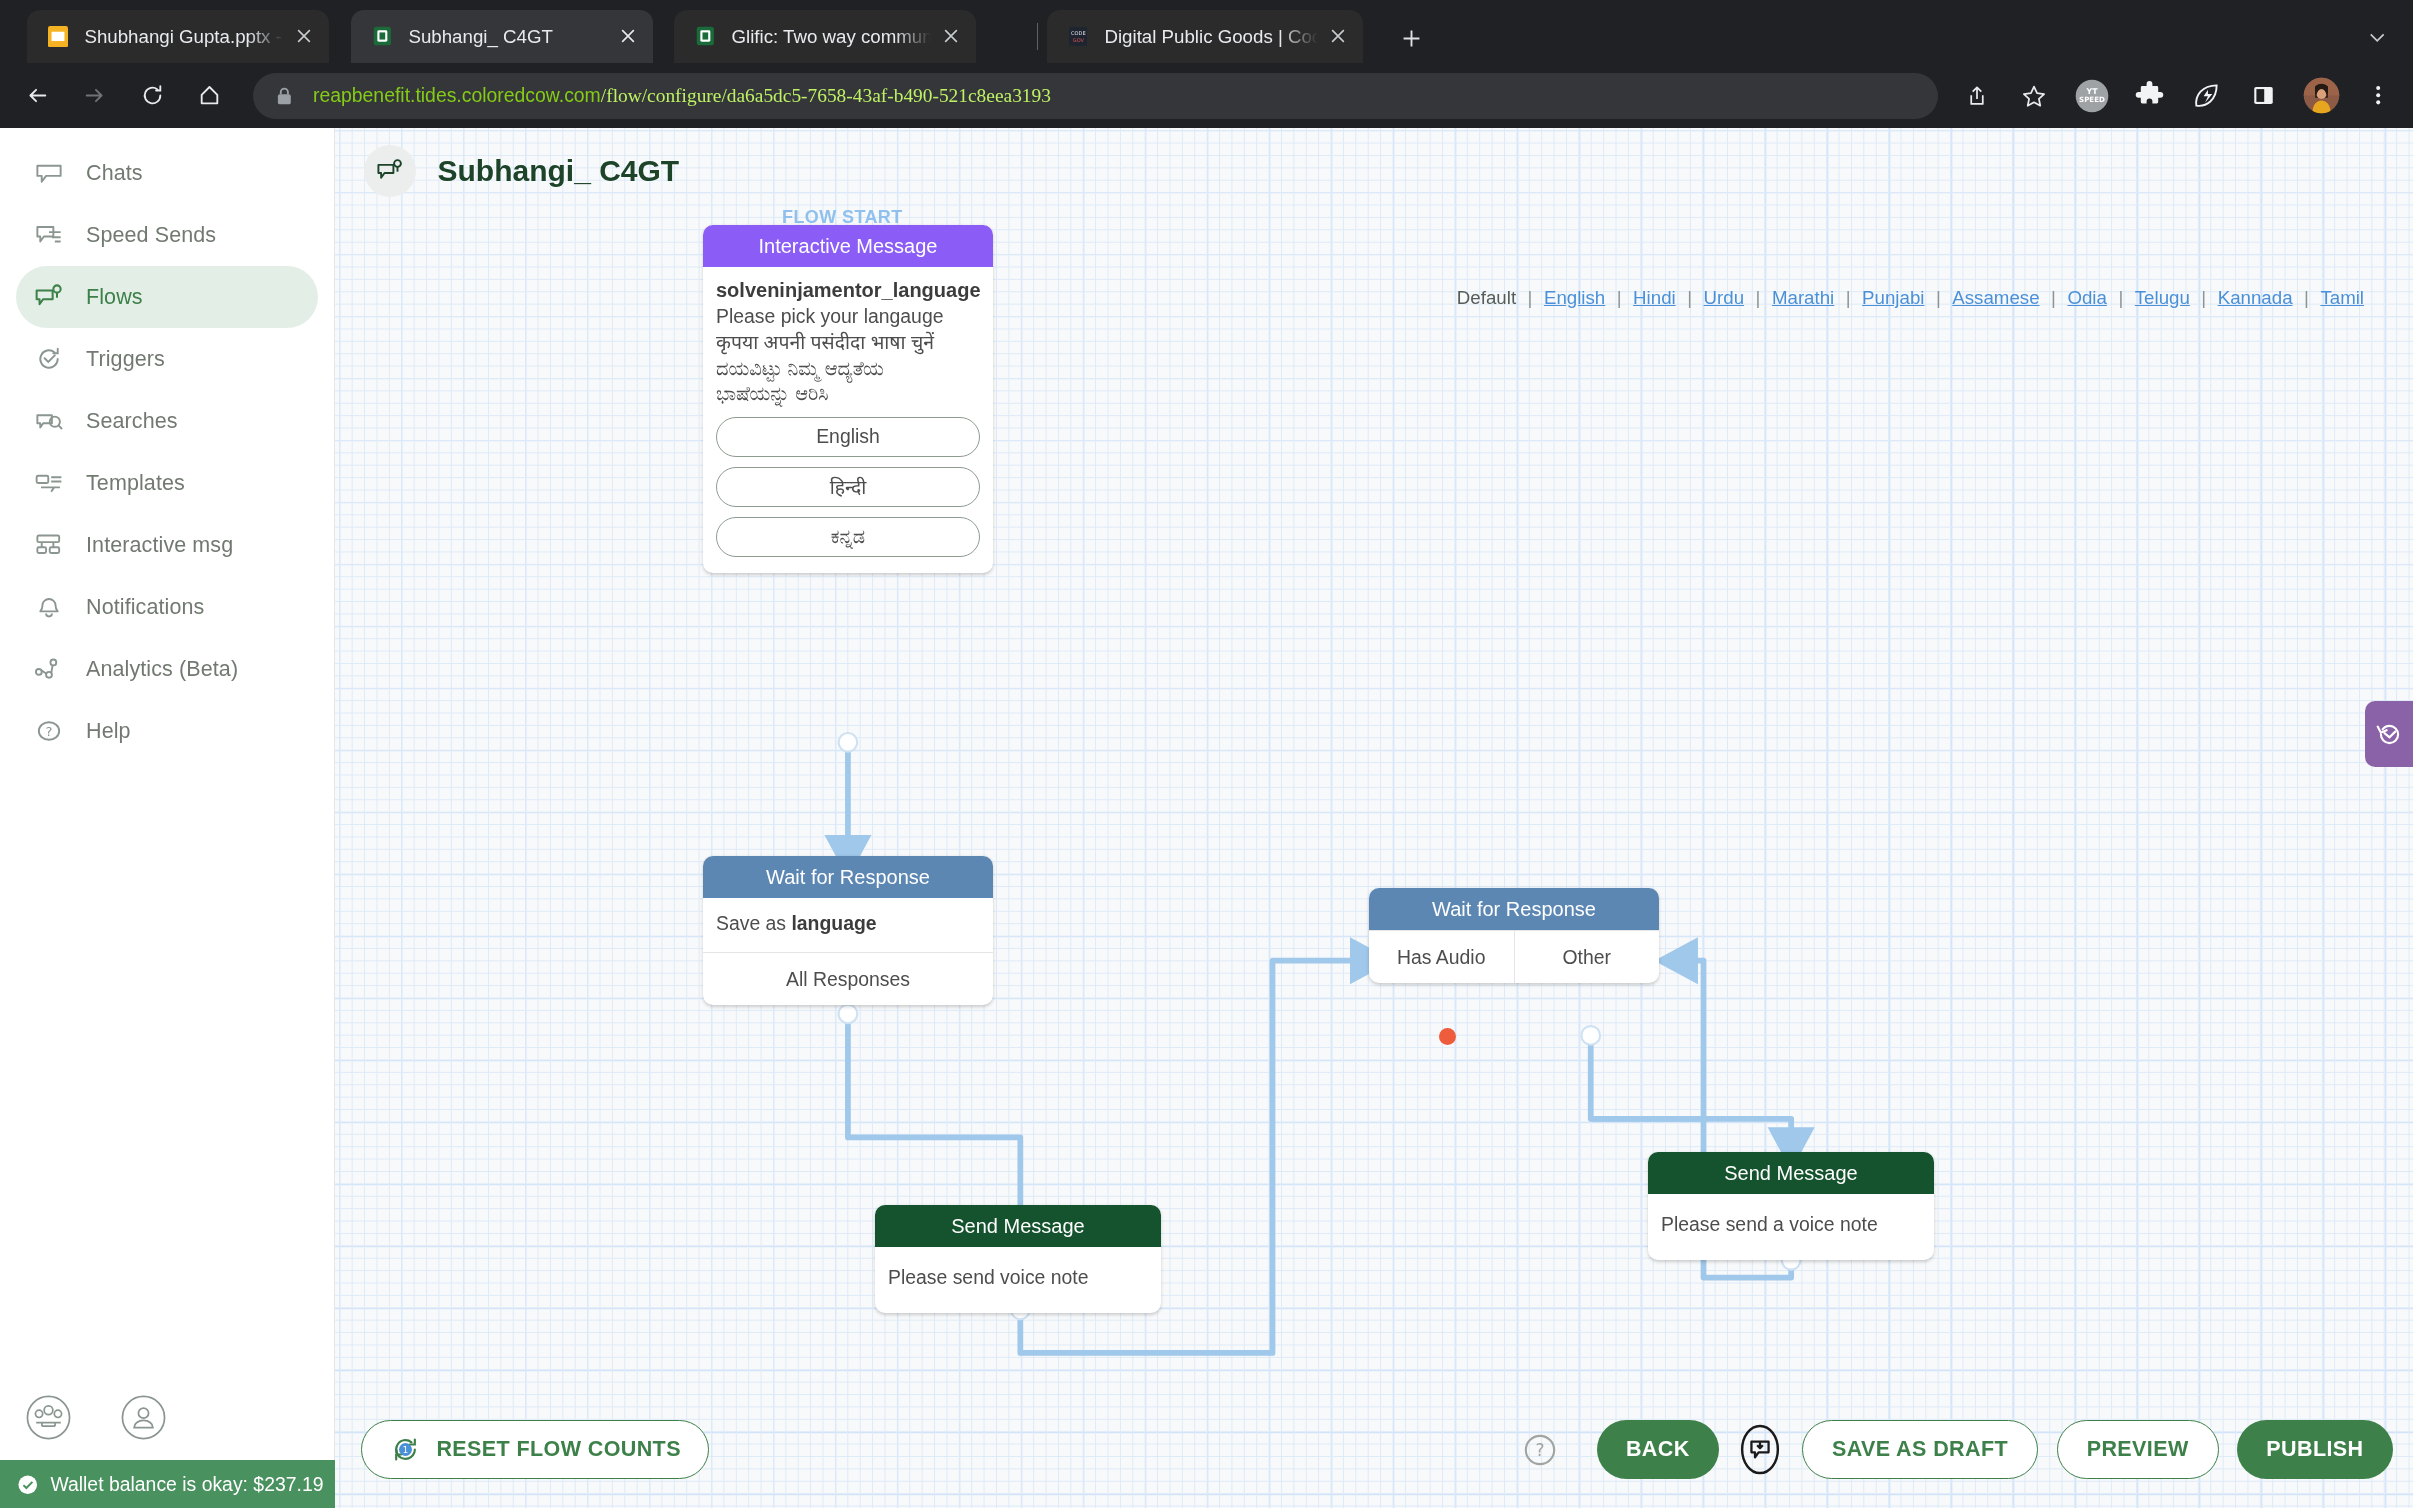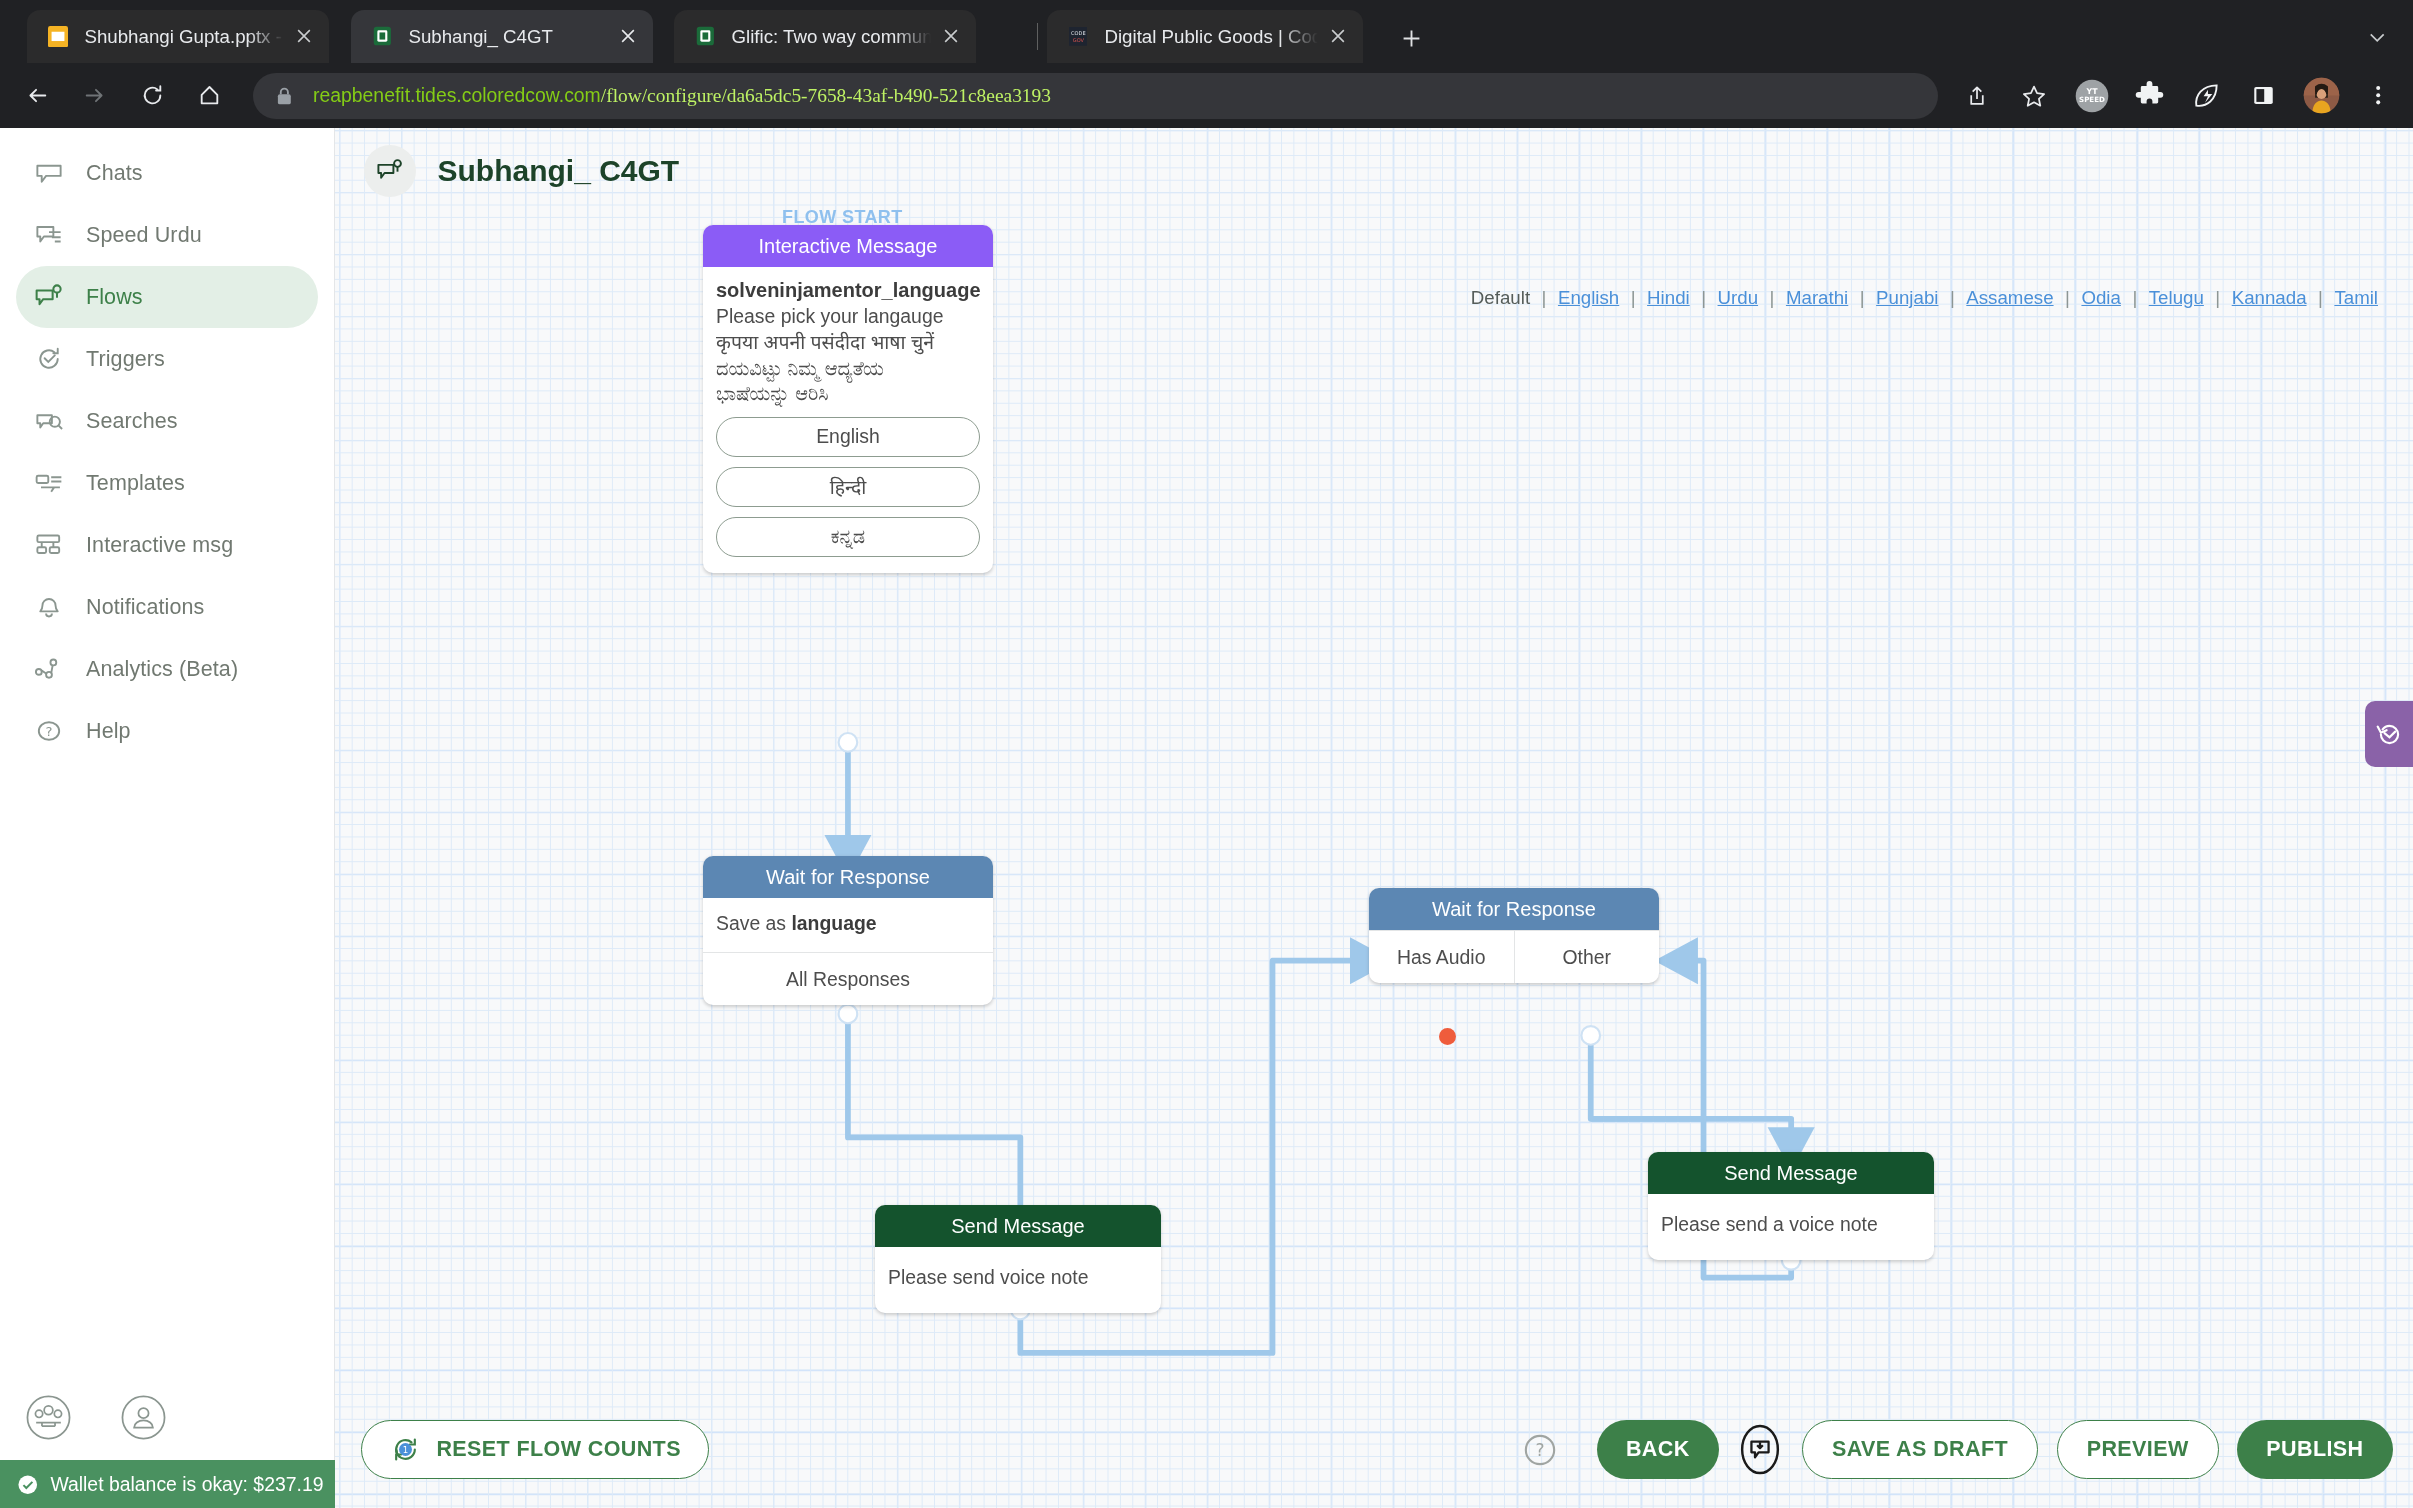--- a/index.html
+++ b/index.html
@@ -142,21 +142,21 @@
     position: absolute; left: 29px; top: 13px; height: 60px;
     display: flex; align-items: center;
   }
   #flow-header .badge {
     width: 52px; height: 52px; border-radius: 50%; background: #eceeed;
     display: flex; align-items: center; justify-content: center; margin-right: 21.5px;
   }
   #flow-title { font-size: 30px; font-weight: bold; color: #1d4329; }
 
   #lang-bar {
-    position: absolute; right: 36px; top: 159px; display: flex; 
+    position: absolute; right: 50px; top: 159px; display: flex; 
     font-size: 18.7px;
   }
   #lang-bar .lang { color: #4a90d9; text-decoration: underline; white-space: nowrap; }
   #lang-bar .lang.default { color: #555d5a; text-decoration: none; }
   #lang-bar .bar { color: #8d9694; margin: 0 11.5px; }
 
   
   #edges { position: absolute; left: 0; top: 0; width: 2079px; height: 1381px; }
 
   
@@ -436,21 +436,21 @@
         <span class="nav-label">Chats</span>
       </div>
 
       <div class="nav-item">
         <span class="nav-icon">
           <svg width="32" height="32" viewBox="0 0 44 44" stroke="#8b9690" stroke-width="2.6" fill="none" stroke-linejoin="round">
               <path d="M6 11 h22 v13 h-13 l-5 7 v-7 h-4 Z"></path>
               <path d="M22 18 h16 M26 25 h12 M30 31 h8"></path>
             </svg>
         </span>
-        <span class="nav-label">Speed Urdu</span>
+        <span class="nav-label">Speed Sends</span>
       </div>
 
       <div class="nav-item active">
         <span class="nav-icon">
           <svg width="32" height="32" viewBox="0 0 44 44" stroke="#3d8049" stroke-width="2.8" fill="none" stroke-linejoin="round">
               <path d="M5 13 h22 v12 h-13 l-5 7 v-7 h-4 Z"></path>
               <circle cx="33" cy="11" r="5"></circle>
               <path d="M33 16 v7"></path>
             </svg>
         </span>

